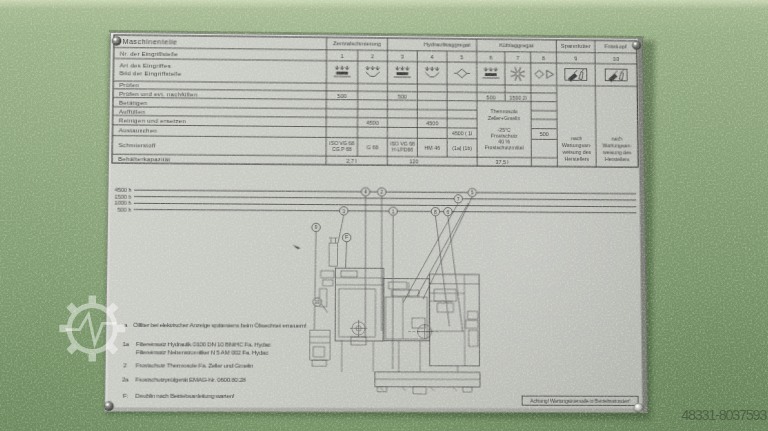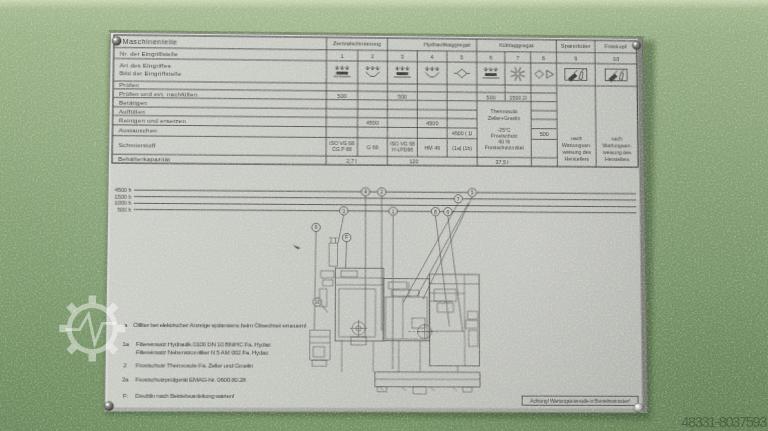--- a/index.html
+++ b/index.html
@@ -13,21 +13,21 @@
 #topband{position:absolute;left:0;top:0;width:768px;height:9px;
  background:linear-gradient(to bottom,rgba(232,240,210,0.50),rgba(232,240,210,0));}
 #plateshadow{position:absolute;left:107px;top:38px;width:546px;height:379px;
  background:rgba(38,60,30,0.42);filter:blur(2.5px);transform:rotate(0.55deg);}
 #plate{position:absolute;left:0;top:0;width:533px;height:381px;transform-origin:0 0;
  transform:matrix3d(1.016150,0.012211,0,0.00002512,-0.021301,0.975376,0,-0.00005340,0,0,1,0,110.0000,32.0000,0,1);
  background:
   radial-gradient(circle at 78% 55%, rgba(255,255,255,0.13), rgba(0,0,0,0) 45%),
   linear-gradient(115deg,#cfd1cb 0%,#c7c9c3 40%,#bfc1bb 70%,#b2b4ae 100%);}
 #plate svg{filter:blur(0.26px);}
-#photoid{position:absolute;right:2px;bottom:1px;font-size:14.5px;letter-spacing:-1.3px;
+#photoid{position:absolute;right:2px;bottom:8px;font-size:14.5px;letter-spacing:-1.3px;
  color:rgba(52,62,46,0.52);}
 #watermark{position:absolute;left:50px;top:278px;}
 #noise{position:absolute;left:0;top:0;width:768px;height:431px;opacity:0.5;pointer-events:none;}
 </style>
 </head>
 <body>
 <div id="scene">
 
 <div id="topband"></div>
 

